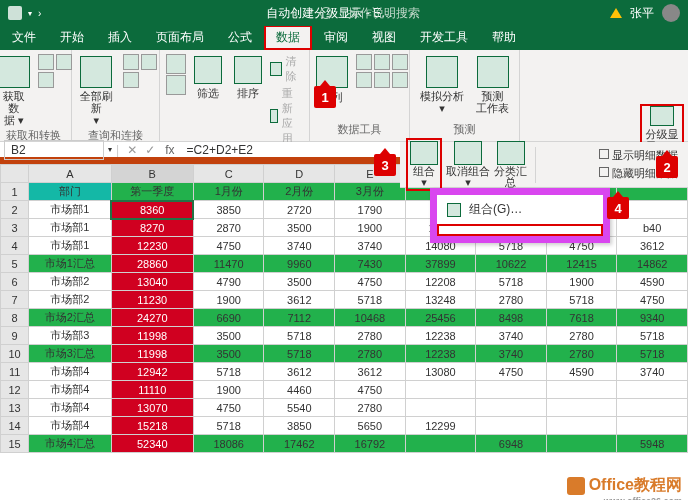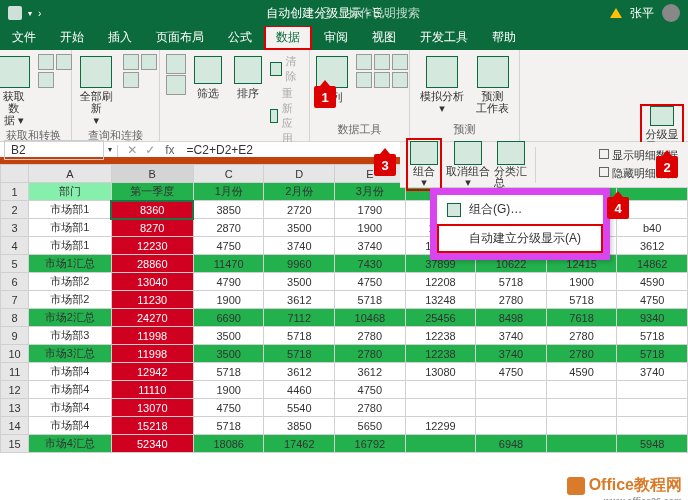--- a/index.html
+++ b/index.html
@@ -211,37 +211,36 @@
     <span style="white-space:pre-line;text-align:center;line-height:1">组合
 ▾</span>
   </div>
   <div class="mini-group">
     <div class="mico"></div>
     <span style="white-space:pre-line;text-align:center;line-height:1">取消组合
 ▾</span>
   </div>
   <div class="mini-group">
     <div class="mico"></div>
-    <span style="white-space:pre-line;text-align:left;line-height:1">分类汇
+    <span style="white-space:pre-line;text-align:center;line-height:1">分类汇
 总</span>
   </div>
   <div class="vline"></div>
   <div class="sub-ribbon-right">
     <div><span class="cb"></span><span>显示明细数据</span></div>
     <div><span class="cb"></span><span>隐藏明细数据</span></div>
   </div>
 </div>
 
 <div class="group-menu">
   <div class="item">
     <span class="small-ico"></span>
     <span>组合(G)…</span>
   </div>
   <div class="item hl">
-    <span style="padding-left:22px">自动建立分级显示(A)</span>
     <span class="callout" style="position:absolute;right:-26px;top:2px">4</span>
   </div>
 </div>
 
 <div class="formula-bar">
   <div class="name-box">B2</div>
   <span class="ar">▾</span>
   <span style="color:#ccc;padding:0 4px">|</span>
   <span style="color:#999;padding:0 4px">✕</span>
   <span style="color:#999;padding:0 4px">✓</span>
@@ -271,21 +270,21 @@
           <th>C</th>
           <th>D</th>
           <th>E</th>
           <th>F</th>
           <th>G</th>
           <th>H</th>
           <th>I</th>
         </tr>
     <tr id="hdrrow">
           <th class="row-hdr">1</th>
-          <td style="background: #86efac;">部门</td>
+          <td style="background: #14b8a6;">部门</td>
           <td style="background: rgb(34, 177, 76);">第一季度</td>
           <td style="background: rgb(34, 177, 76);">1月份</td>
           <td style="background: rgb(34, 177, 76);">2月份</td>
           <td style="background: rgb(34, 177, 76);">3月份</td>
           <td style="background: rgb(34, 177, 76);">第二</td>
           <td style="background: rgb(34, 177, 76);"></td>
           <td style="background: rgb(34, 177, 76);"></td>
           <td style="background: rgb(34, 177, 76);"></td>
         </tr>
     </tbody>

